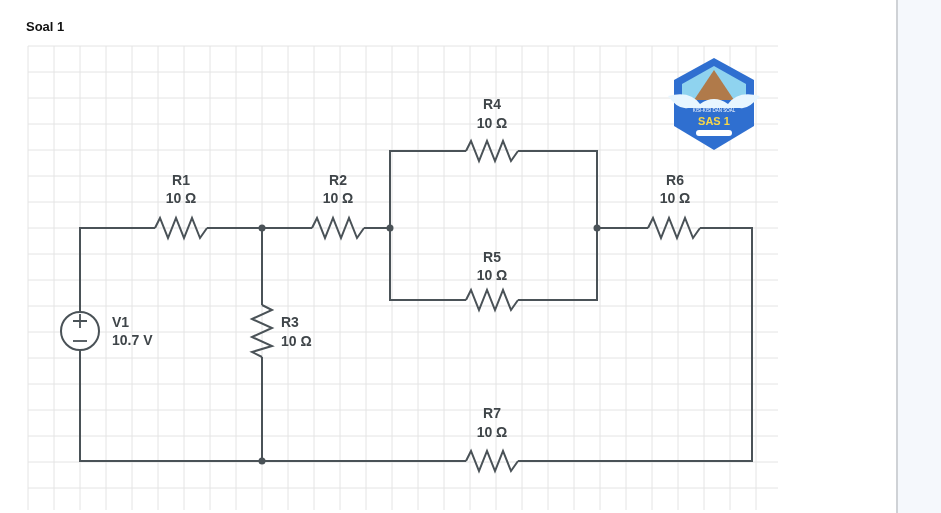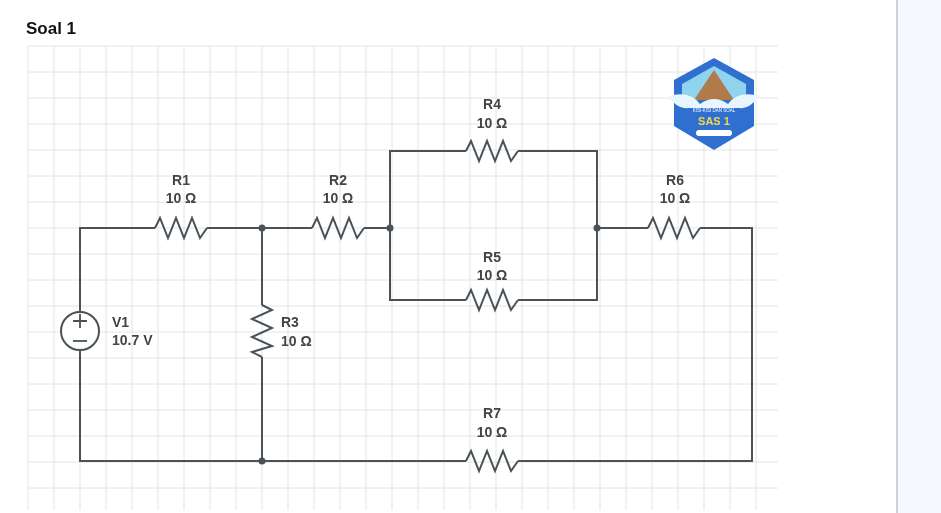--- a/index.html
+++ b/index.html
@@ -1,17 +1,17 @@
 <!DOCTYPE html>
 <html><head>
 <meta charset="utf-8">
 <style>
   html,body{margin:0;padding:0;}
   body{width:941px;height:513px;background:#fff;position:relative;overflow:hidden;font-family:"Liberation Sans",sans-serif;}
-  .title{position:absolute;left:26px;top:19px;font-size:17px;font-weight:bold;color:#111;}
+  .title{position:absolute;left:26px;top:19px;font-size:13px;font-weight:bold;color:#111;}
   .canvas{position:absolute;left:0;top:0;}
   .side-panel{position:absolute;left:896px;top:0;width:45px;height:513px;background:#f5f8fc;border-left:2px solid #cfd2d6;}
   .lbl{font-family:"Liberation Sans",sans-serif;font-size:14px;font-weight:bold;fill:#3f4549;}
 </style>
 </head>
 <body>
 
 <div class="title">Soal 1</div>
 
 <svg class="canvas" width="941" height="513">

